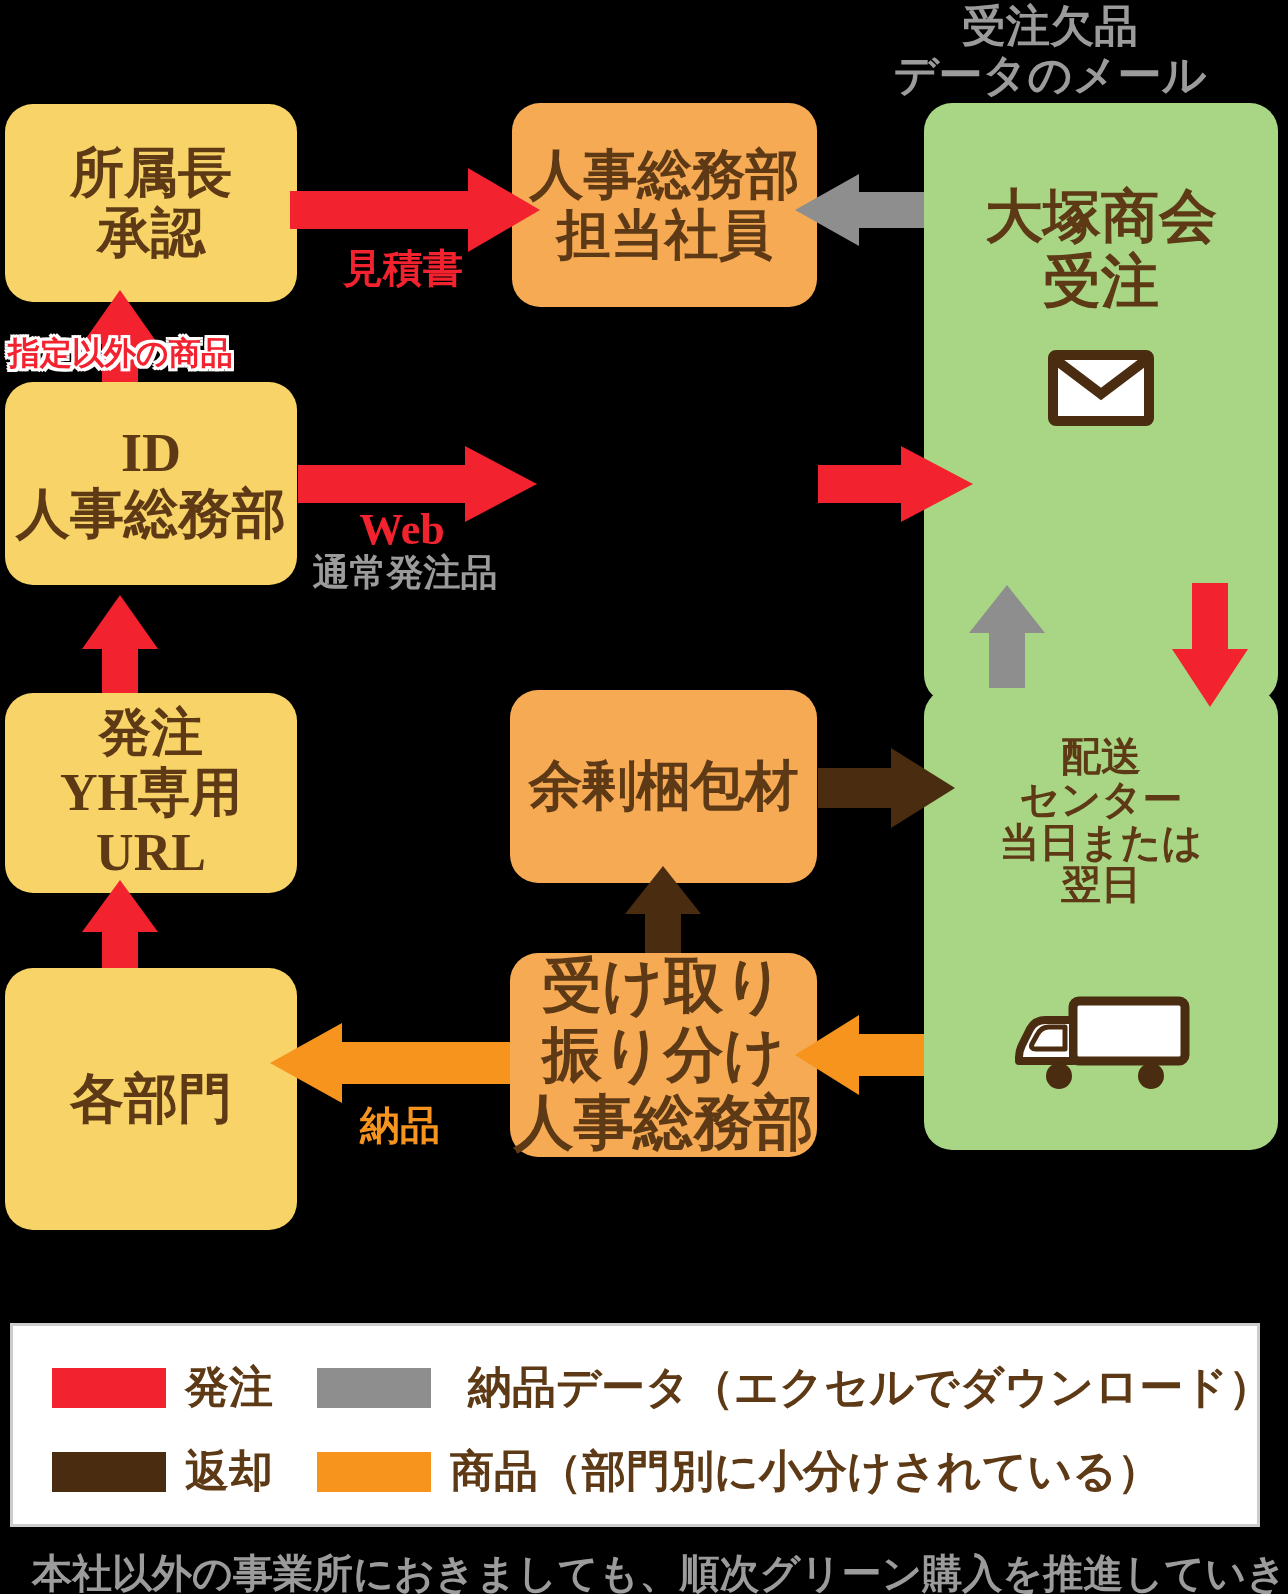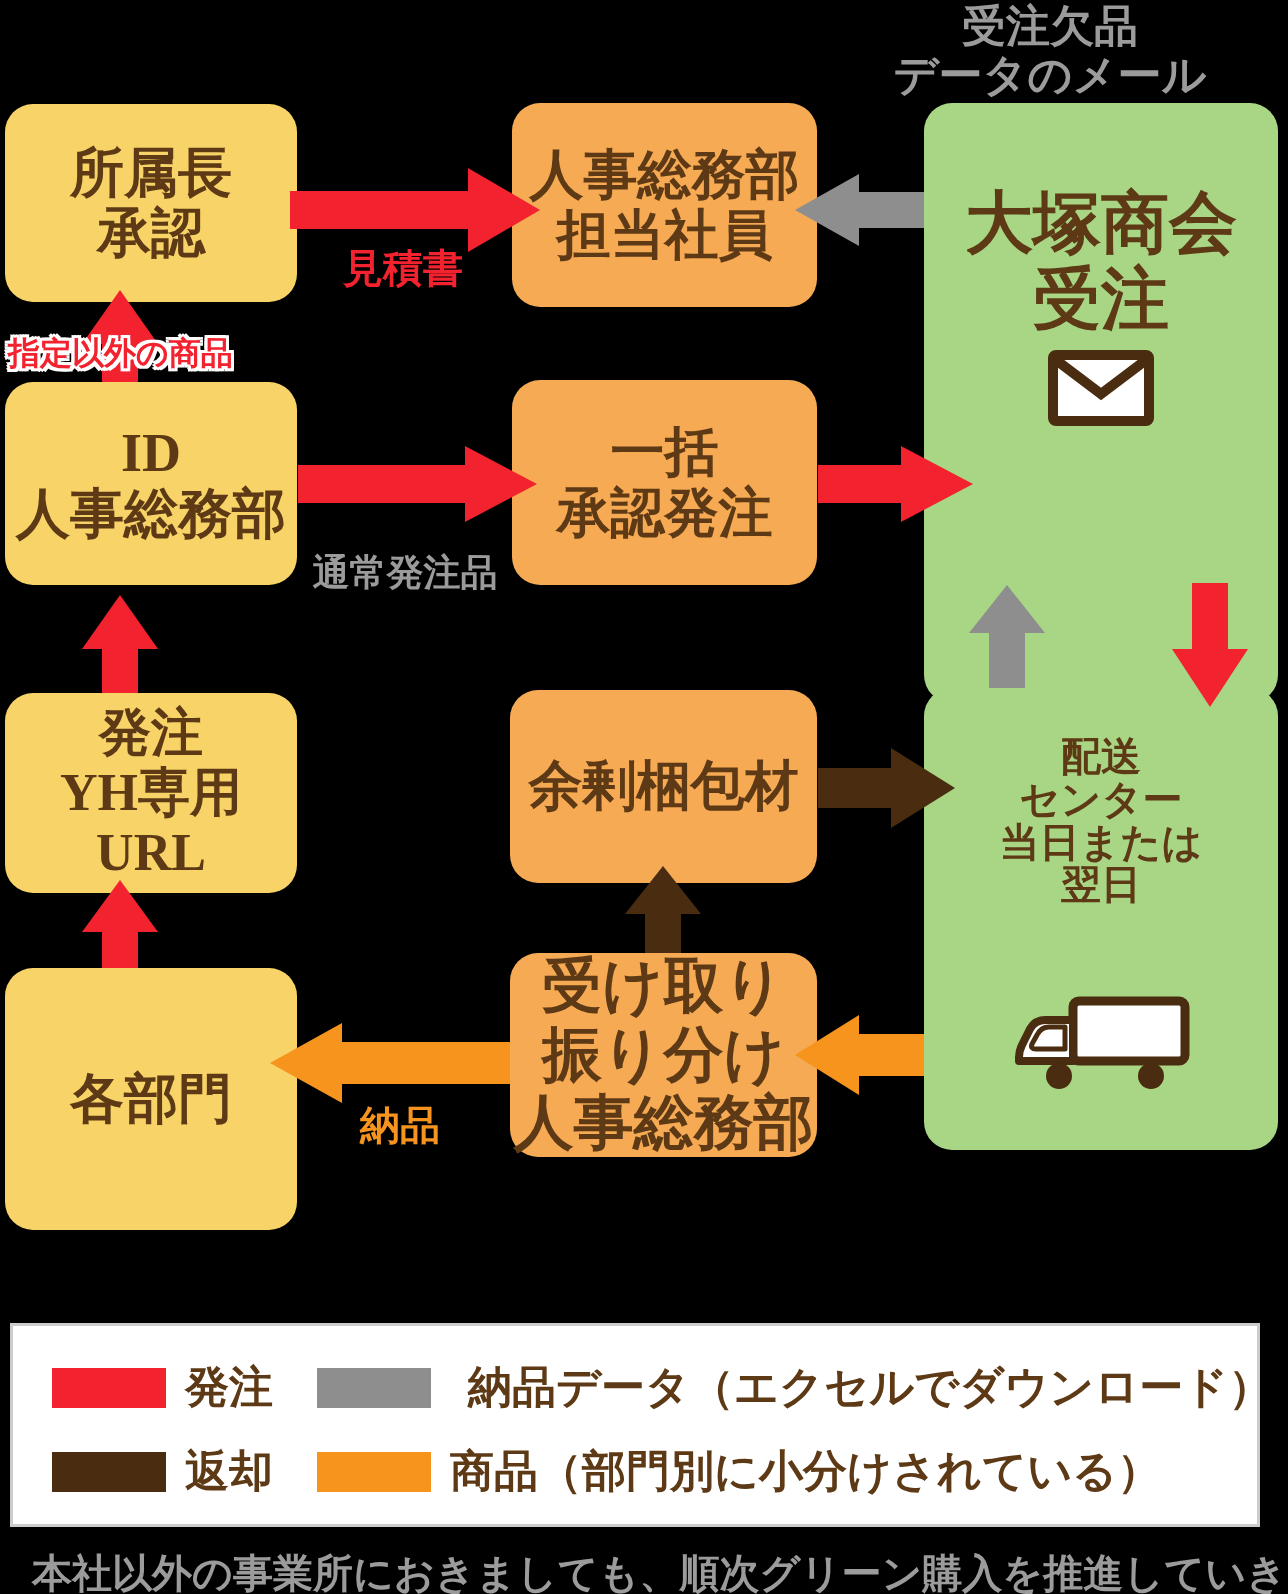--- a/index.html
+++ b/index.html
@@ -55,38 +55,34 @@
   <div class="box yellow" style="left:5px;top:104px;width:292px;height:198px;font-size:54px">
     <span>所属長
 承認</span>
   </div>
 
   <div class="box orange" style="left:512px;top:103px;width:305px;height:204px;font-size:54px">
     <span>人事総務部
 担当社員</span>
   </div>
 
-  <div class="box green" style="left:924px;top:103px;width:354px;height:600px;font-size:68px">
+  <div class="box green" style="left:924px;top:103px;width:354px;height:600px;font-size:58px">
     <span class="abs-label" style="top:82px">大塚商会
 受注</span>
     <svg style="position:absolute;left:50%;transform:translateX(-50%);top:247px" width="106" height="76" viewBox="0 0 106 76">
       <rect x="5" y="5" width="96" height="66" rx="3" fill="#fff" stroke="var(--dark-brown)" stroke-width="10"></rect>
       <path d="M8,10 L53,44 L98,10" fill="none" stroke="var(--dark-brown)" stroke-width="10"></path>
     </svg>
   </div>
 
   <div class="box yellow" style="left:5px;top:382px;width:292px;height:203px;font-size:54px">
     <span>ID
 人事総務部</span>
   </div>
 
-  <div class="box orange" style="left:512px;top:380px;width:305px;height:205px;font-size:54px">
-    <span>一括
-承認発注</span>
-  </div>
 
   <div class="box yellow" style="left:5px;top:693px;width:292px;height:200px;font-size:52px;line-height:1.16">
     <span>発注
 YH専用
 URL</span>
   </div>
 
   <div class="box orange" style="left:510px;top:690px;width:307px;height:193px;font-size:54px">
     <span>余剰梱包材</span>
   </div>
@@ -175,20 +171,21 @@
     <div class="shaft" style="left:60px;top:19px;width:69px;height:42px"></div>
   </div>
 
   <div class="arrow" style="--c:var(--orange-arrow);left:270px;top:1023px;width:240px;height:80px">
     <div class="head l" style="left:0;top:0;border-width:40px 72px 40px 0"></div>
     <div class="shaft" style="left:68px;top:19px;width:172px;height:42px"></div>
   </div>
 
   <div class="flow-label" style="left:300px;top:241px;width:206px;font-size:40px;color:var(--red)">見積書</div>
   <div class="flow-label outlined" style="left:8px;top:332px;width:250px;font-size:32px;color:var(--red);text-align:left">指定以外の商品</div>
+  <div class="flow-label" style="left:300px;top:504px;width:204px;font-size:44px;color:var(--red)">Web</div>
   <div class="flow-label" style="left:280px;top:548px;width:250px;font-size:37px;color:var(--title-gray)">通常発注品</div>
   <div class="flow-label" style="left:350px;top:1098px;width:100px;font-size:40px;color:var(--orange-arrow)">納品</div>
 
   <div class="legend-box"></div>
   <div class="swatch" style="left: 52px; top: 1368px; background: rgb(242, 34, 47);"></div>
   <div class="legend-label" style="left:185px;top:1364px">発注</div>
   <div class="swatch" style="left: 317px; top: 1368px; background: rgb(142, 142, 142);"></div>
   <div class="legend-label" style="left:468px;top:1364px">納品データ（エクセルでダウンロード）</div>
   <div class="swatch" style="left: 52px; top: 1452px; background: rgb(74, 44, 16);"></div>
   <div class="legend-label" style="left:185px;top:1448px">返却</div>

